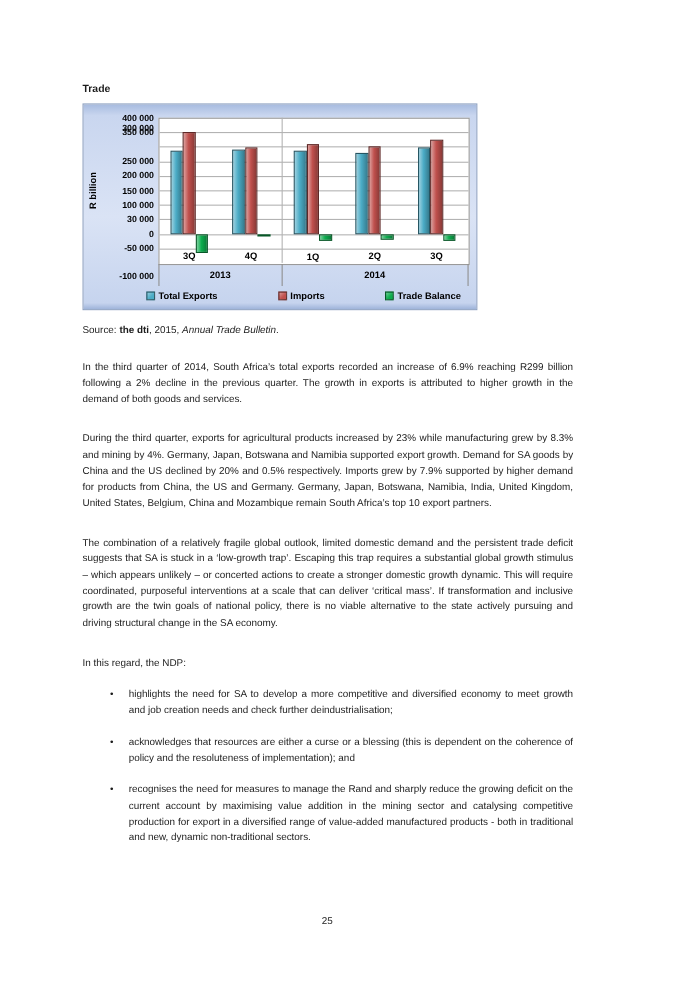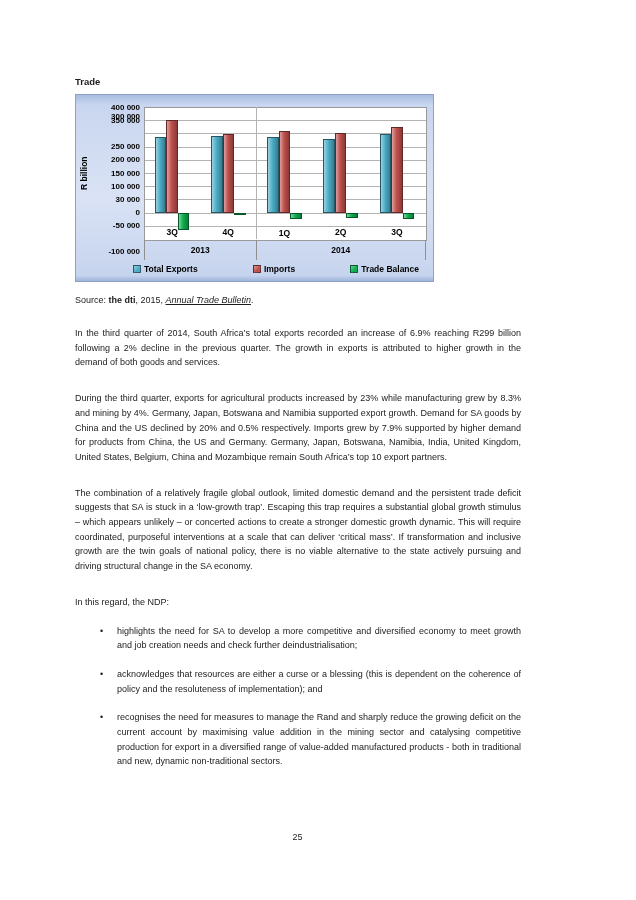--- a/index.html
+++ b/index.html
@@ -33,21 +33,21 @@
   .cat   { position:absolute; font-size:8.5px; font-weight:bold; text-align:center; color:#000; }
   .yearlab { position:absolute; font-size:8.5px; font-weight:bold; text-align:center; color:#000; }
   .legend { position:absolute; left:57px; right:14px; top:166px; height:15px;
             display:flex; justify-content:space-between; align-items:center; }
   .litem { display:flex; align-items:center; gap:3px; font-size:8.5px; font-weight:bold; color:#000; }
   .swatch { width:8px; height:8px; border:1px solid rgba(0,0,0,0.5); box-sizing:border-box; }
 
   
   .source { font-size:9px; margin-top:13px; }
   .source b { font-weight:bold; }
-  .source i { font-style:italic;text-decoration:underline; }
+  .source i { font-style:italic; }
   .para { font-size:9px; line-height:14.7px; text-align:justify; margin-top:21px; }
   .ndp  { font-size:9px; line-height:14.7px; margin-top:21px; }
   .bullet { display:flex; font-size:9px; line-height:14.7px; margin-top:14px; padding-left:25px; }
   .bullet .dot  { flex:none; width:17px; }
   .bullet .btxt { flex:1; text-align:justify; }
   .pageno { position:absolute; left:0; right:0; bottom:58px; text-align:center; font-size:9px; }
 </style>
 </head>
 <body>
 

